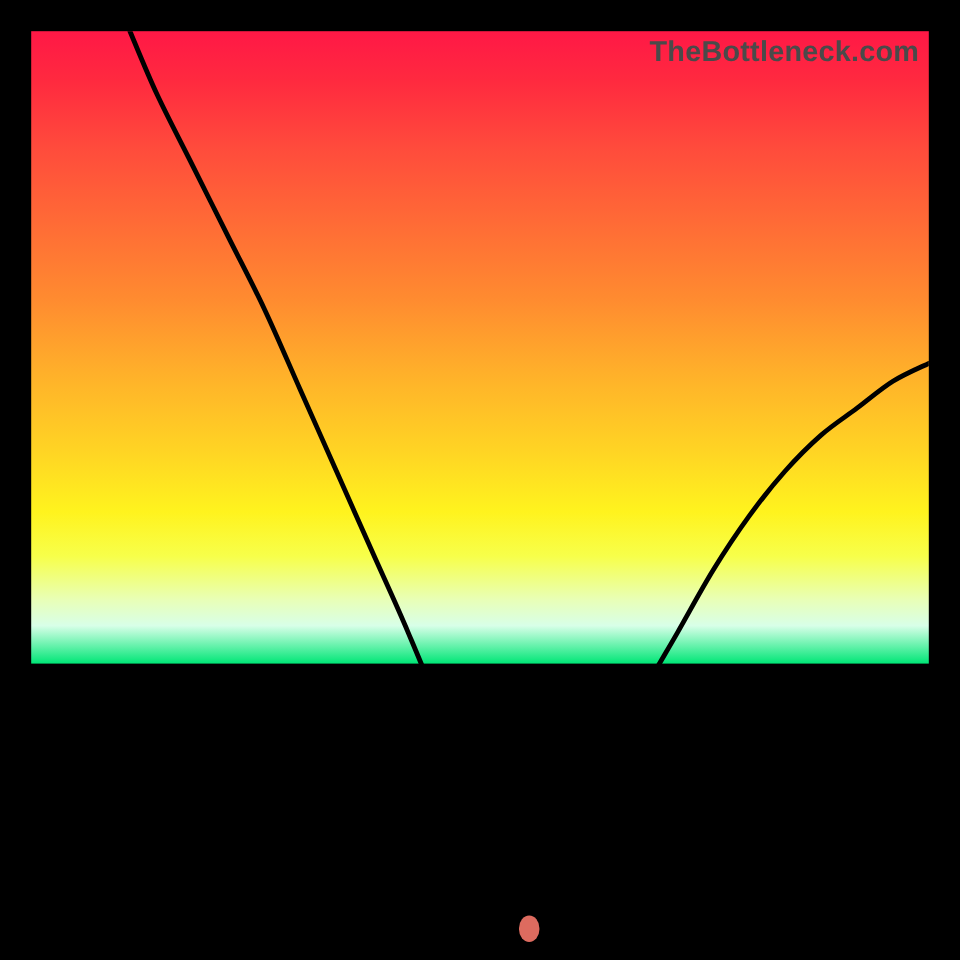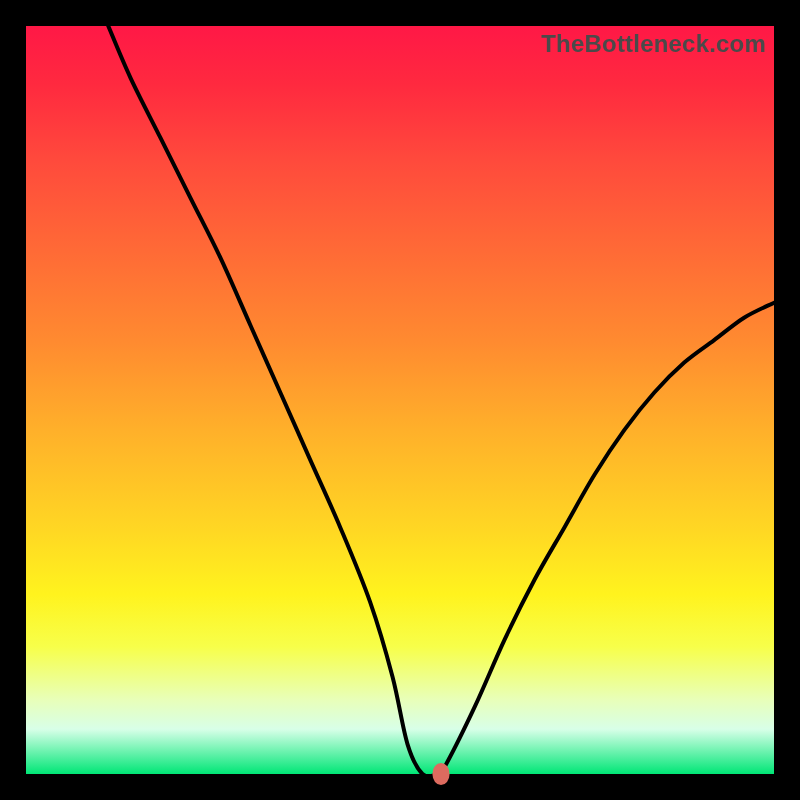--- a/index.html
+++ b/index.html
@@ -15,21 +15,21 @@
     position: relative;
     width: 800px;
     height: 800px;
     background: #000;
   }
   .plot-area {
     position: absolute;
     left: 26px;
     top: 26px;
     width: 748px;
-    height: 748px;
+    height: 527px;
     background: linear-gradient(to bottom,
       #ff1846 0%,
       #ff2a3f 8%,
       #ff4a3c 18%,
       #ff6a36 30%,
       #ff8a30 42%,
       #ffb02a 54%,
       #ffd324 66%,
       #fff31e 76%,
       #f7ff4a 83%,

